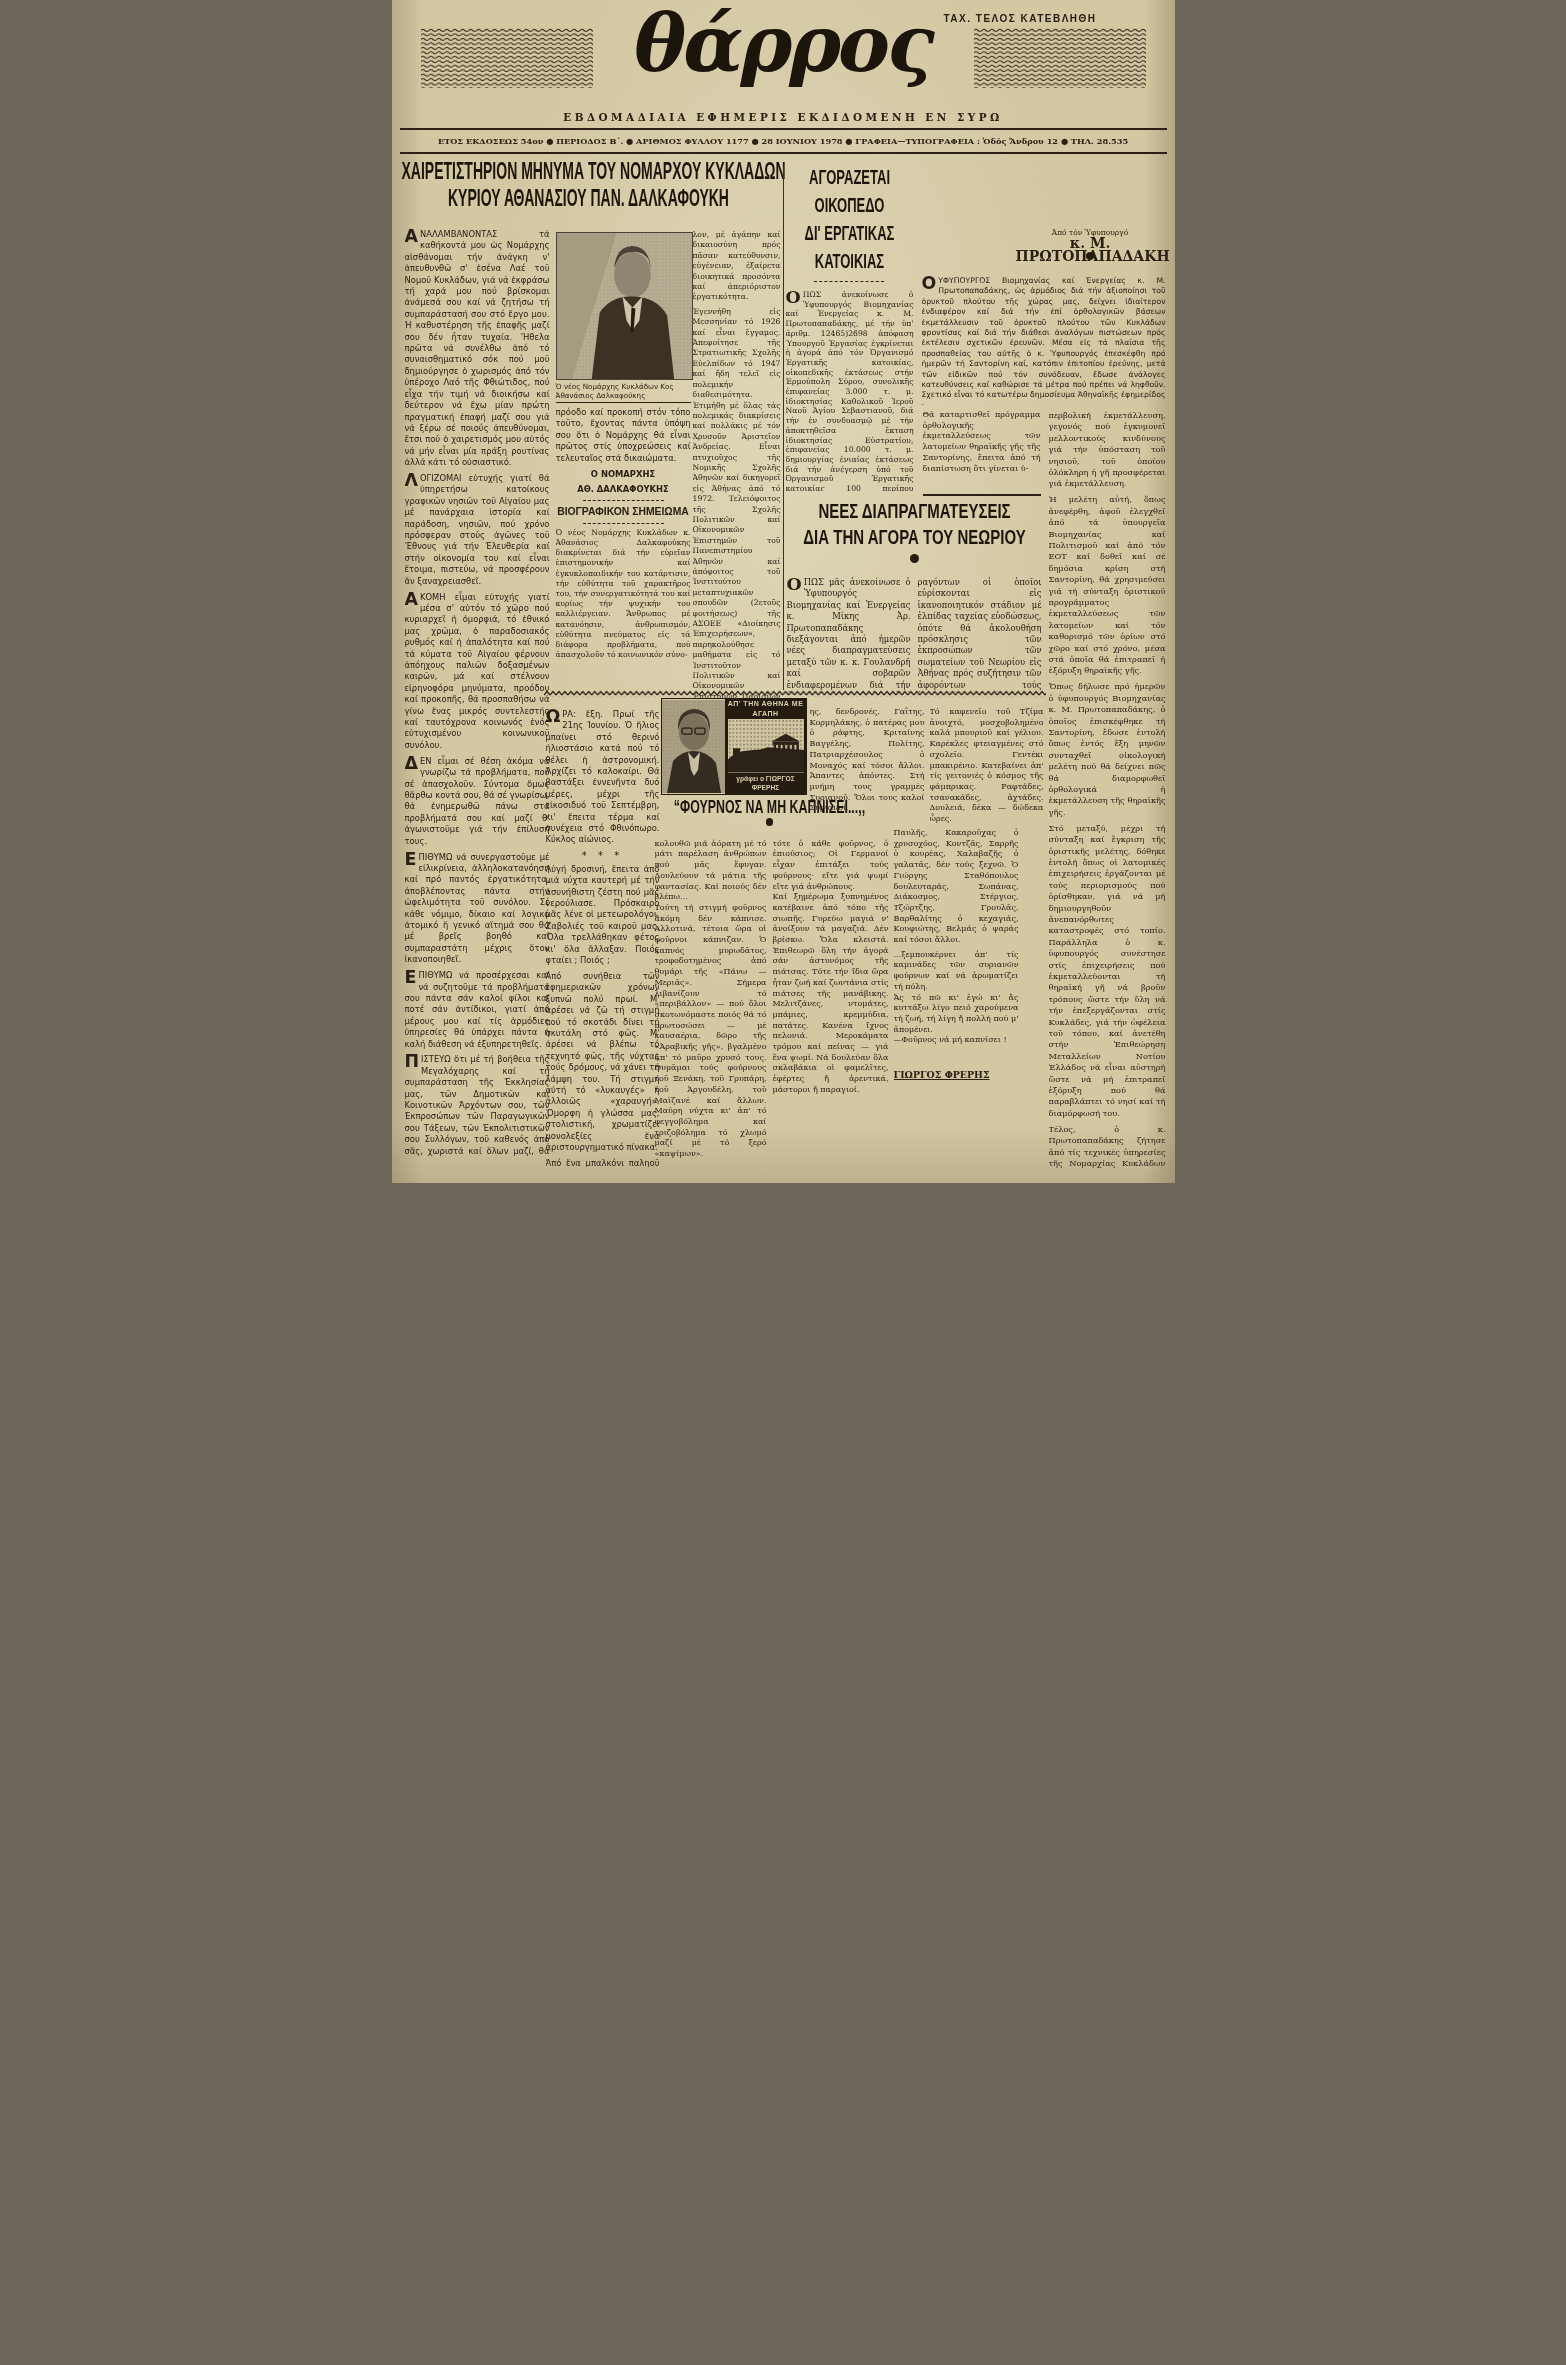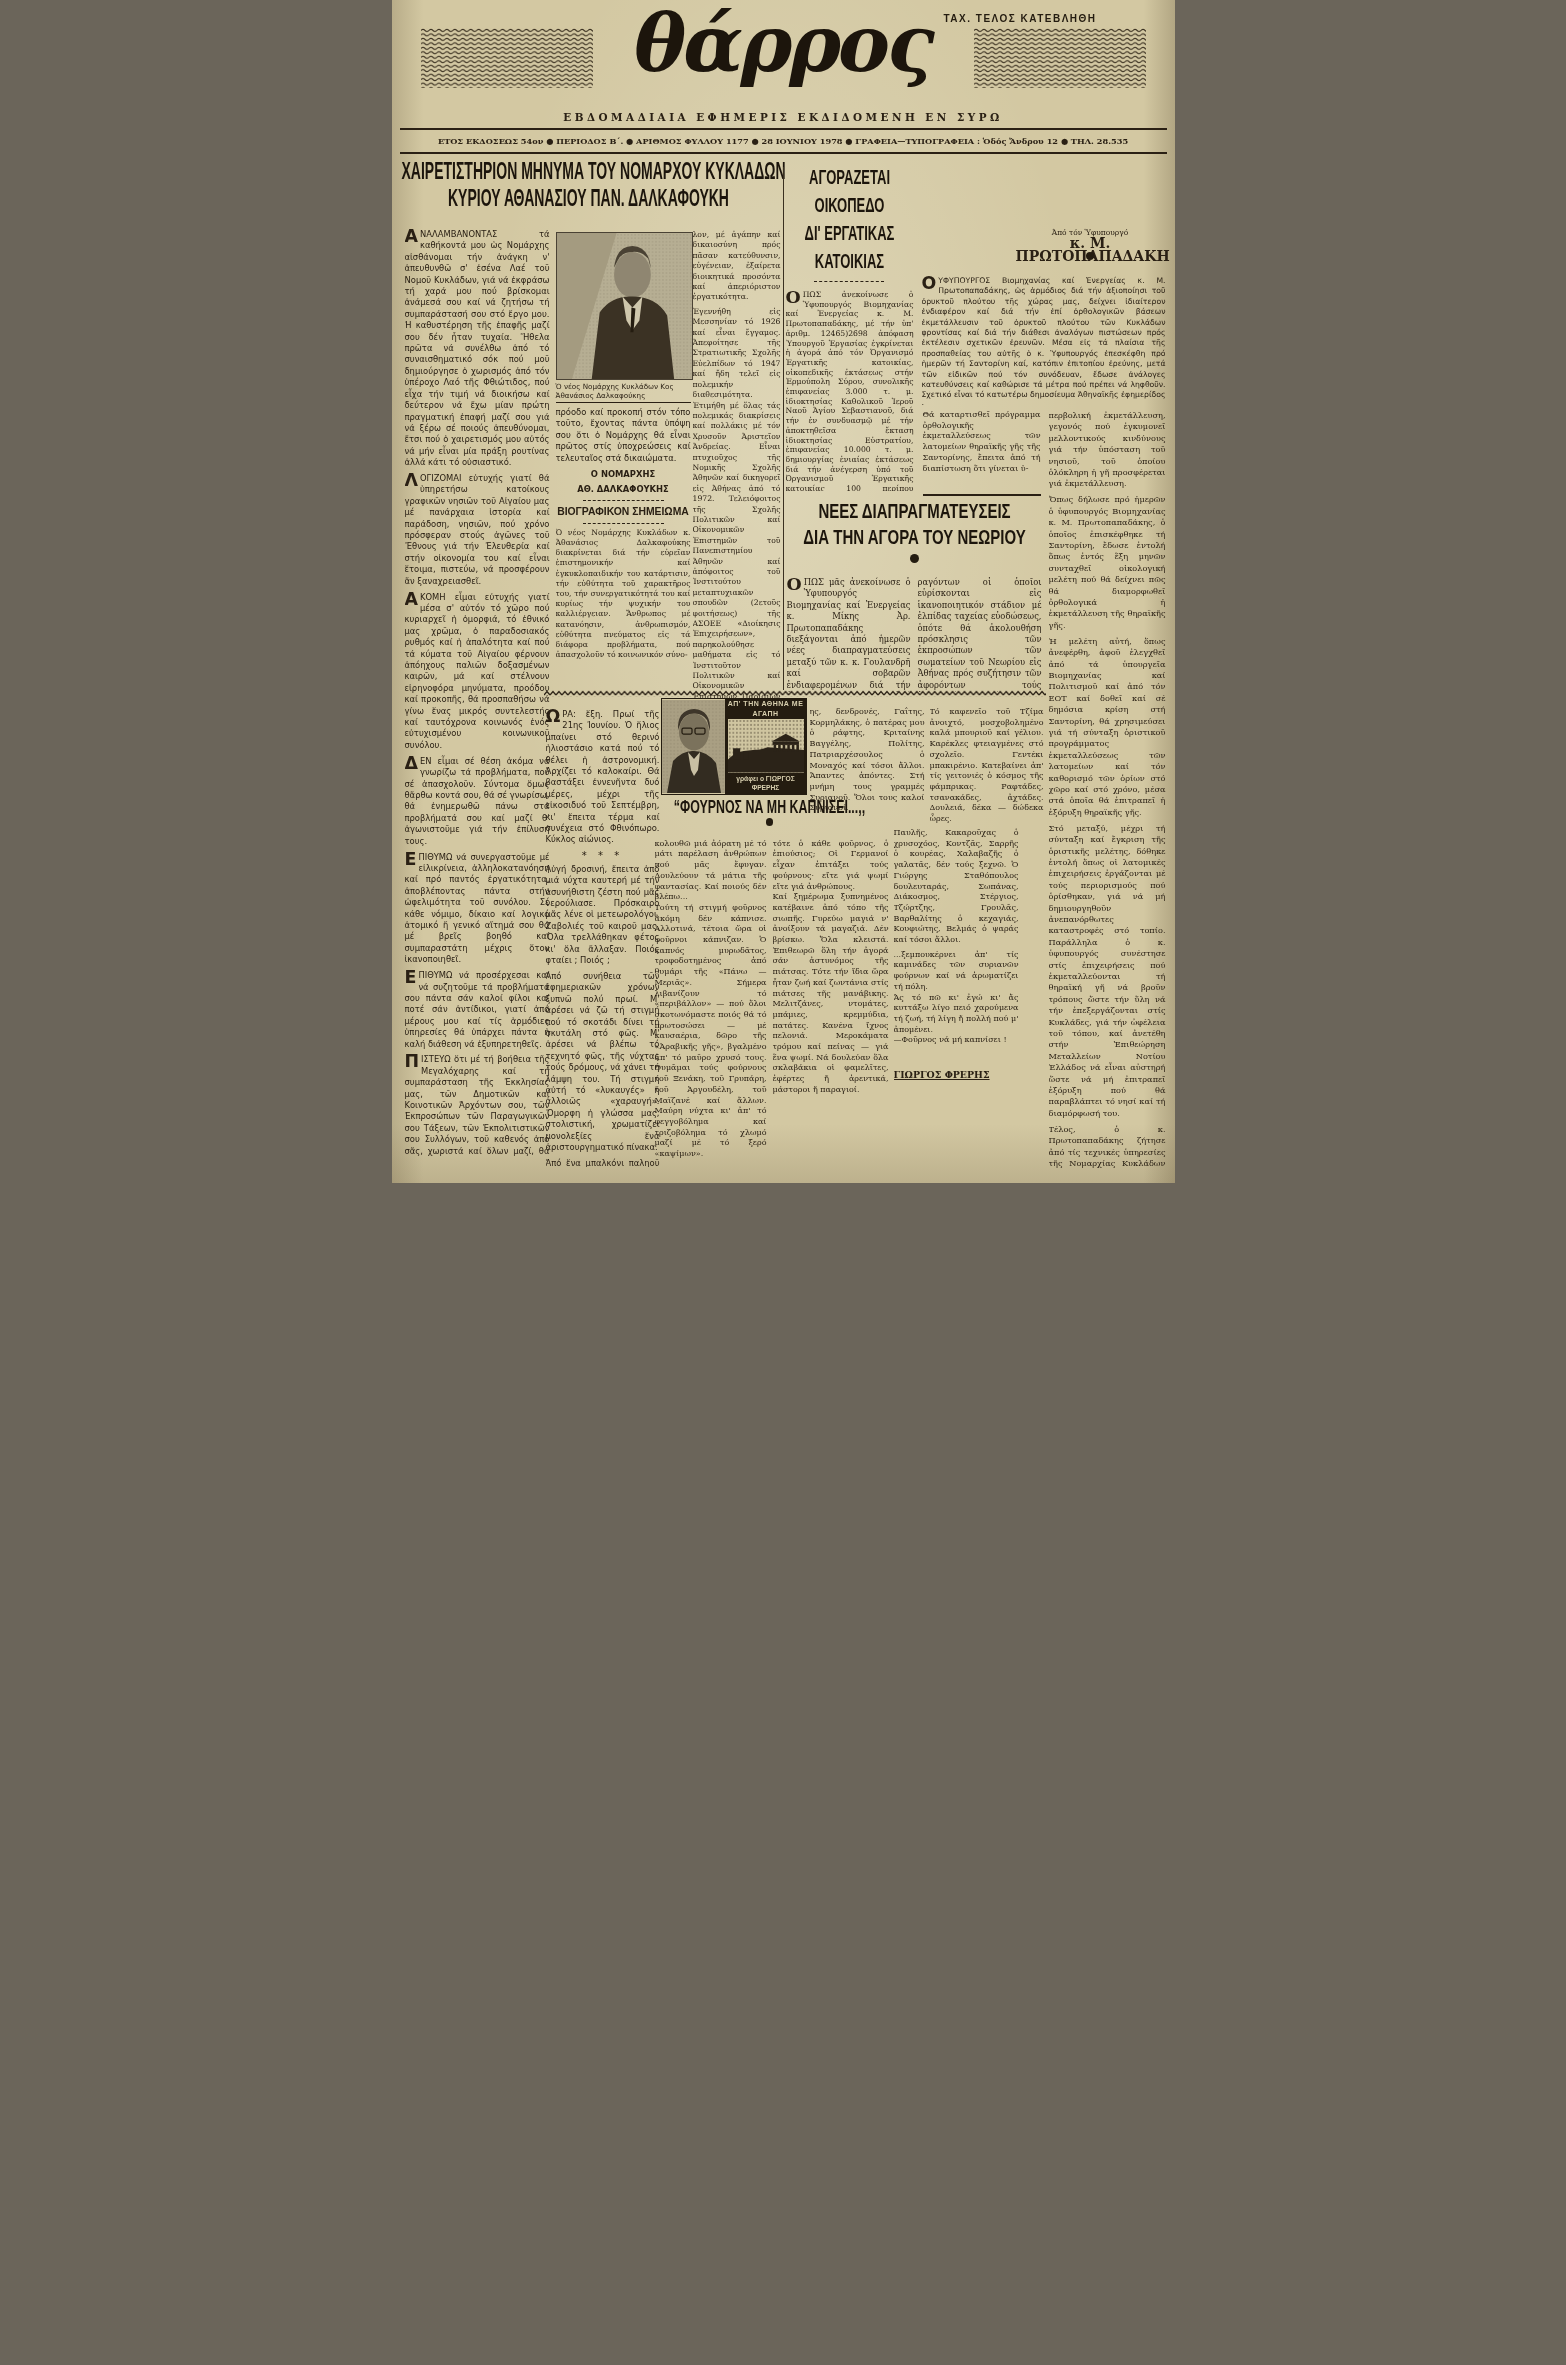--- a/index.html
+++ b/index.html
@@ -188,22 +188,22 @@
   <div class="abs dot" style="left:694px;top:252px;width:8.4px;height:8.4px"></div>
   <div id="metra-intro" class="abs just clip">
     <p class="dc" style="margin:0">Ο ΥΦΥΠΟΥΡΓΟΣ Βιομηχανίας καί Ἐνεργείας κ. Μ. Πρωτοπαπαδάκης, ὡς ἁρμόδιος διά τήν ἀξιοποίησι τοῦ ὀρυκτοῦ πλούτου τῆς χώρας μας, δείχνει ἰδιαίτερον ἐνδιαφέρον καί διά τήν ἐπί ὀρθολογικῶν βάσεων ἐκμετάλλευσιν τοῦ ὀρυκτοῦ πλούτου τῶν Κυκλάδων φροντίσας καί διά τήν διάθεσι ἀναλόγων πιστώσεων πρός ἐκτέλεσιν σχετικῶν ἐρευνῶν. Μέσα εἰς τά πλαίσια τῆς προσπαθείας του αὐτῆς ὁ κ. Ὑφυπουργός ἐπεσκέφθη πρό ἡμερῶν τή Σαντορίνη καί, κατόπιν ἐπιτοπίου ἐρεύνης, μετά τῶν εἰδικῶν πού τόν συνόδευαν, ἔδωσε ἀνάλογες κατευθύνσεις καί καθώρισε τά μέτρα πού πρέπει νά ληφθοῦν. Σχετικό εἶναι τό κατωτέρω δημοσίευμα Ἀθηναϊκῆς ἐφημερίδος :</p>
   </div>
   <div id="metra-col1" class="abs serifcol just clip">
     <p>Θά καταρτισθεῖ πρόγραμμα ὀρθολογικῆς ἐκμεταλλεύσεως τῶν λατομείων θηραϊκῆς γῆς τῆς Σαντορίνης, ἔπειτα ἀπό τή διαπίστωση ὅτι γίνεται ὑ-</p>
   </div>
   <div id="hr-metra" class="abs ink"></div>
   <div id="farright" class="abs just clip">
     <p>περβολική ἐκμετάλλευση, γεγονός πού ἐγκυμονεῖ μελλοντικούς κινδύνους γιά τήν ὑπόσταση τοῦ νησιοῦ, τοῦ ὁποίου ὁλόκληρη ἡ γῆ προσφέρεται γιά ἐκμετάλλευση.</p>
+    <p>Ἡ μελέτη αὐτή, ὅπως ἀνεφέρθη, ἀφοῦ ἐλεγχθεῖ ἀπό τά ὑπουργεῖα Βιομηχανίας καί Πολιτισμοῦ καί ἀπό τόν ΕΟΤ καί δοθεῖ καί σέ δημόσια κρίση στή Σαντορίνη, θά χρησιμεύσει γιά τή σύνταξη ὁριστικοῦ προγράμματος ἐκμεταλλεύσεως τῶν λατομείων καί τόν καθορισμό τῶν ὁρίων στό χῶρο καί στό χρόνο, μέσα στά ὁποῖα θά ἐπιτραπεῖ ἡ ἐξόρυξη θηραϊκῆς γῆς.</p>
     <p>Ὅπως δήλωσε πρό ἡμερῶν ὁ ὑφυπουργός Βιομηχανίας κ. Μ. Πρωτοπαπαδάκης, ὁ ὁποῖος ἐπισκέφθηκε τή Σαντορίνη, ἔδωσε ἐντολή ὅπως ἐντός ἕξη μηνῶν συνταχθεῖ οἰκολογική μελέτη πού θά δείχνει πῶς θά διαμορφωθεῖ ὀρθολογικά ἡ ἐκμετάλλευση τῆς θηραϊκῆς γῆς.</p>
-    <p>Ἡ μελέτη αὐτή, ὅπως ἀνεφέρθη, ἀφοῦ ἐλεγχθεῖ ἀπό τά ὑπουργεῖα Βιομηχανίας καί Πολιτισμοῦ καί ἀπό τόν ΕΟΤ καί δοθεῖ καί σέ δημόσια κρίση στή Σαντορίνη, θά χρησιμεύσει γιά τή σύνταξη ὁριστικοῦ προγράμματος ἐκμεταλλεύσεως τῶν λατομείων καί τόν καθορισμό τῶν ὁρίων στό χῶρο καί στό χρόνο, μέσα στά ὁποῖα θά ἐπιτραπεῖ ἡ ἐξόρυξη θηραϊκῆς γῆς.</p>
     <p>Στό μεταξύ, μέχρι τή σύνταξη καί ἔγκριση τῆς ὁριστικῆς μελέτης, δόθηκε ἐντολή ὅπως οἱ λατομικές ἐπιχειρήσεις ἐργάζονται μέ τούς περιορισμούς πού ὁρίσθηκαν, γιά νά μή δημιουργηθοῦν ἀνεπανόρθωτες καταστροφές στό τοπίο. Παράλληλα ὁ κ. ὑφυπουργός συνέστησε στίς ἐπιχειρήσεις πού ἐκμεταλλεύονται τή θηραϊκή γῆ νά βροῦν τρόπους ὥστε τήν ὕλη νά τήν ἐπεξεργάζονται στίς Κυκλάδες, γιά τήν ὠφέλεια τοῦ τόπου, καί ἀνετέθη στήν Ἐπιθεώρηση Μεταλλείων Νοτίου Ἑλλάδος νά εἶναι αὐστηρή ὥστε νά μή ἐπιτραπεῖ ἐξόρυξη πού θά παραβλάπτει τό νησί καί τή διαμόρφωσή του.</p>
     <p>Τέλος, ὁ κ. Πρωτοπαπαδάκης ζήτησε ἀπό τίς τεχνικές ὑπηρεσίες τῆς Νομαρχίας Κυκλάδων νά ἐπιβλέπουν γιά τήν πιστή ἐφαρμογή τῶν καθορισθέντων μέτρων.</p>
   </div>
 
   <div id="nees-head" class="abs headline">
     <span class="hl-line">ΝΕΕΣ ΔΙΑΠΡΑΓΜΑΤΕΥΣΕΙΣ</span><br>
     <span class="hl-line">ΔΙΑ ΤΗΝ ΑΓΟΡΑ ΤΟΥ ΝΕΩΡΙΟΥ</span>
   </div>
   <div class="abs dot" style="left:518px;top:554px;width:9.4px;height:9.4px"></div>
   <div id="nees-col1" class="abs just clip">

